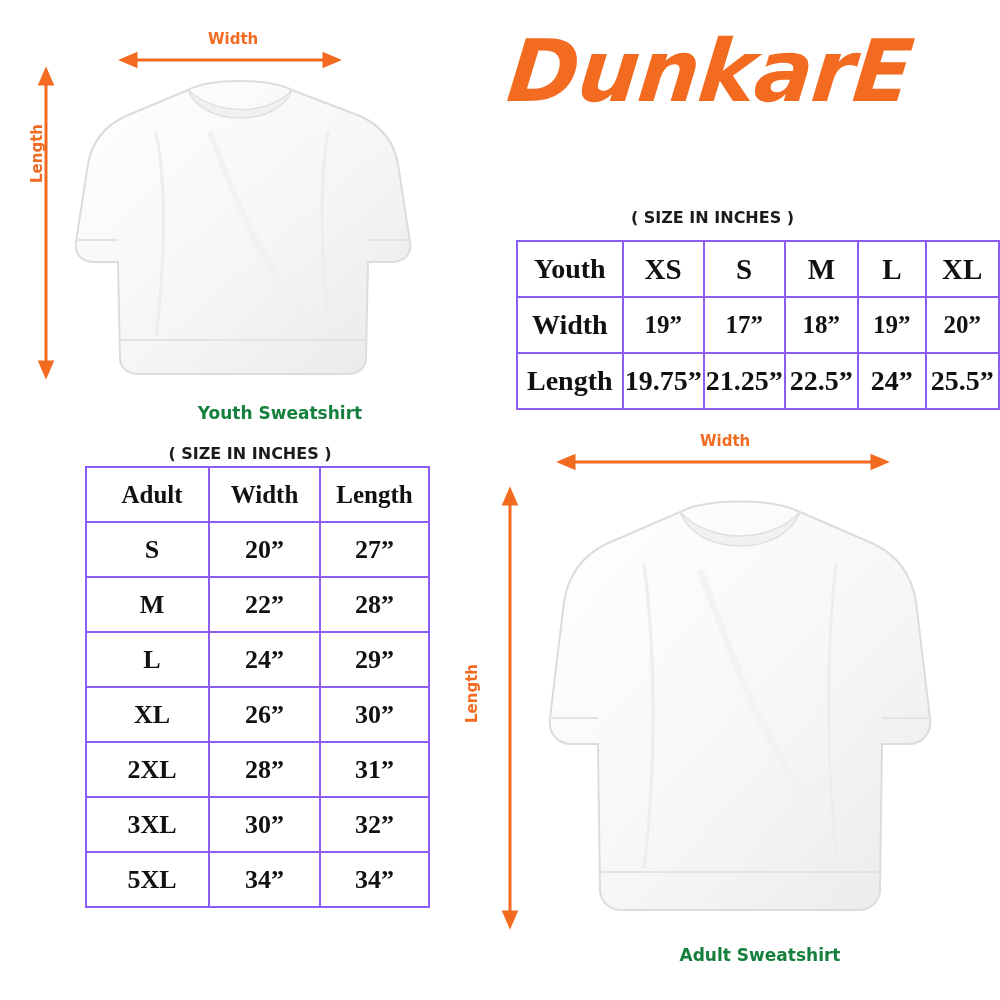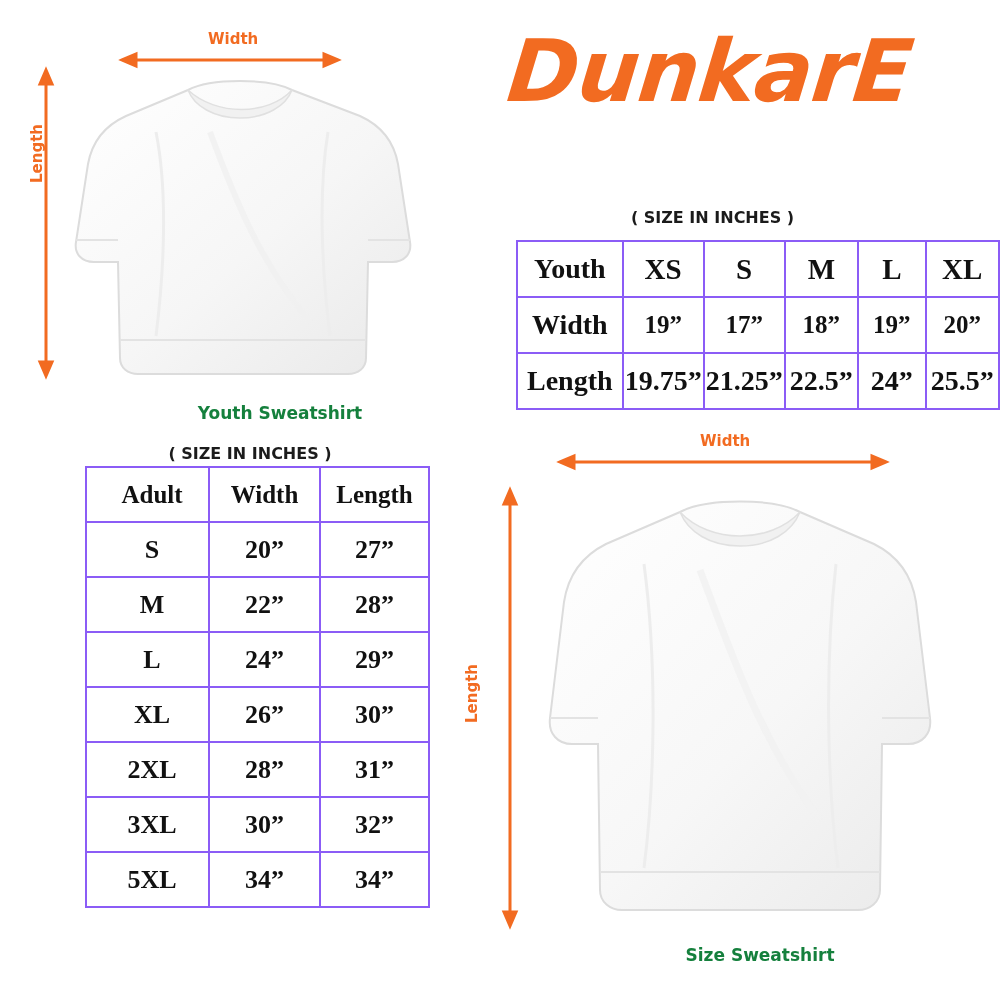--- a/index.html
+++ b/index.html
@@ -234,21 +234,21 @@
                C28 86,42 66,66 54 Z" fill="url(#ga)" stroke="#dcdcdc" stroke-width="2"></path>
       <path d="M140 22 C170 54,230 54,260 22 C252 42,230 56,200 56 C170 56,148 42,140 22 Z" fill="#f1f1f1" stroke="#e0e0e0" stroke-width="1.5"></path>
       <path d="M60 382 L340 382" stroke="#e3e3e3" stroke-width="2" fill="none"></path>
       <path d="M10 228 L58 228" stroke="#e3e3e3" stroke-width="2" fill="none"></path>
       <path d="M342 228 L390 228" stroke="#e3e3e3" stroke-width="2" fill="none"></path>
       <path d="M104 74 C118 180,114 300,104 378" stroke="#ededed" stroke-width="3" fill="none"></path>
       <path d="M296 74 C284 180,288 300,298 378" stroke="#ededed" stroke-width="3" fill="none"></path>
       <path d="M160 80 C190 160,220 250,280 330" stroke="#f1f1f1" stroke-width="7" fill="none" opacity="0.8"></path>
     </svg>
   </div>
-  <div class="caption cap-adult">Size Sweatshirt</div>
+  <div class="caption cap-adult">Adult Sweatshirt</div>
 
   <svg class="ovl" viewBox="0 0 1000 1000" aria-hidden="true">
     <g stroke="#F26B21" stroke-width="3" fill="#F26B21">
 
       <line x1="130" y1="60" x2="330" y2="60"></line>
       <polygon points="122,60 136,54 136,66"></polygon>
       <polygon points="338,60 324,54 324,66"></polygon>
 
       <line x1="46" y1="78" x2="46" y2="368"></line>
       <polygon points="46,70 40,84 52,84"></polygon>

